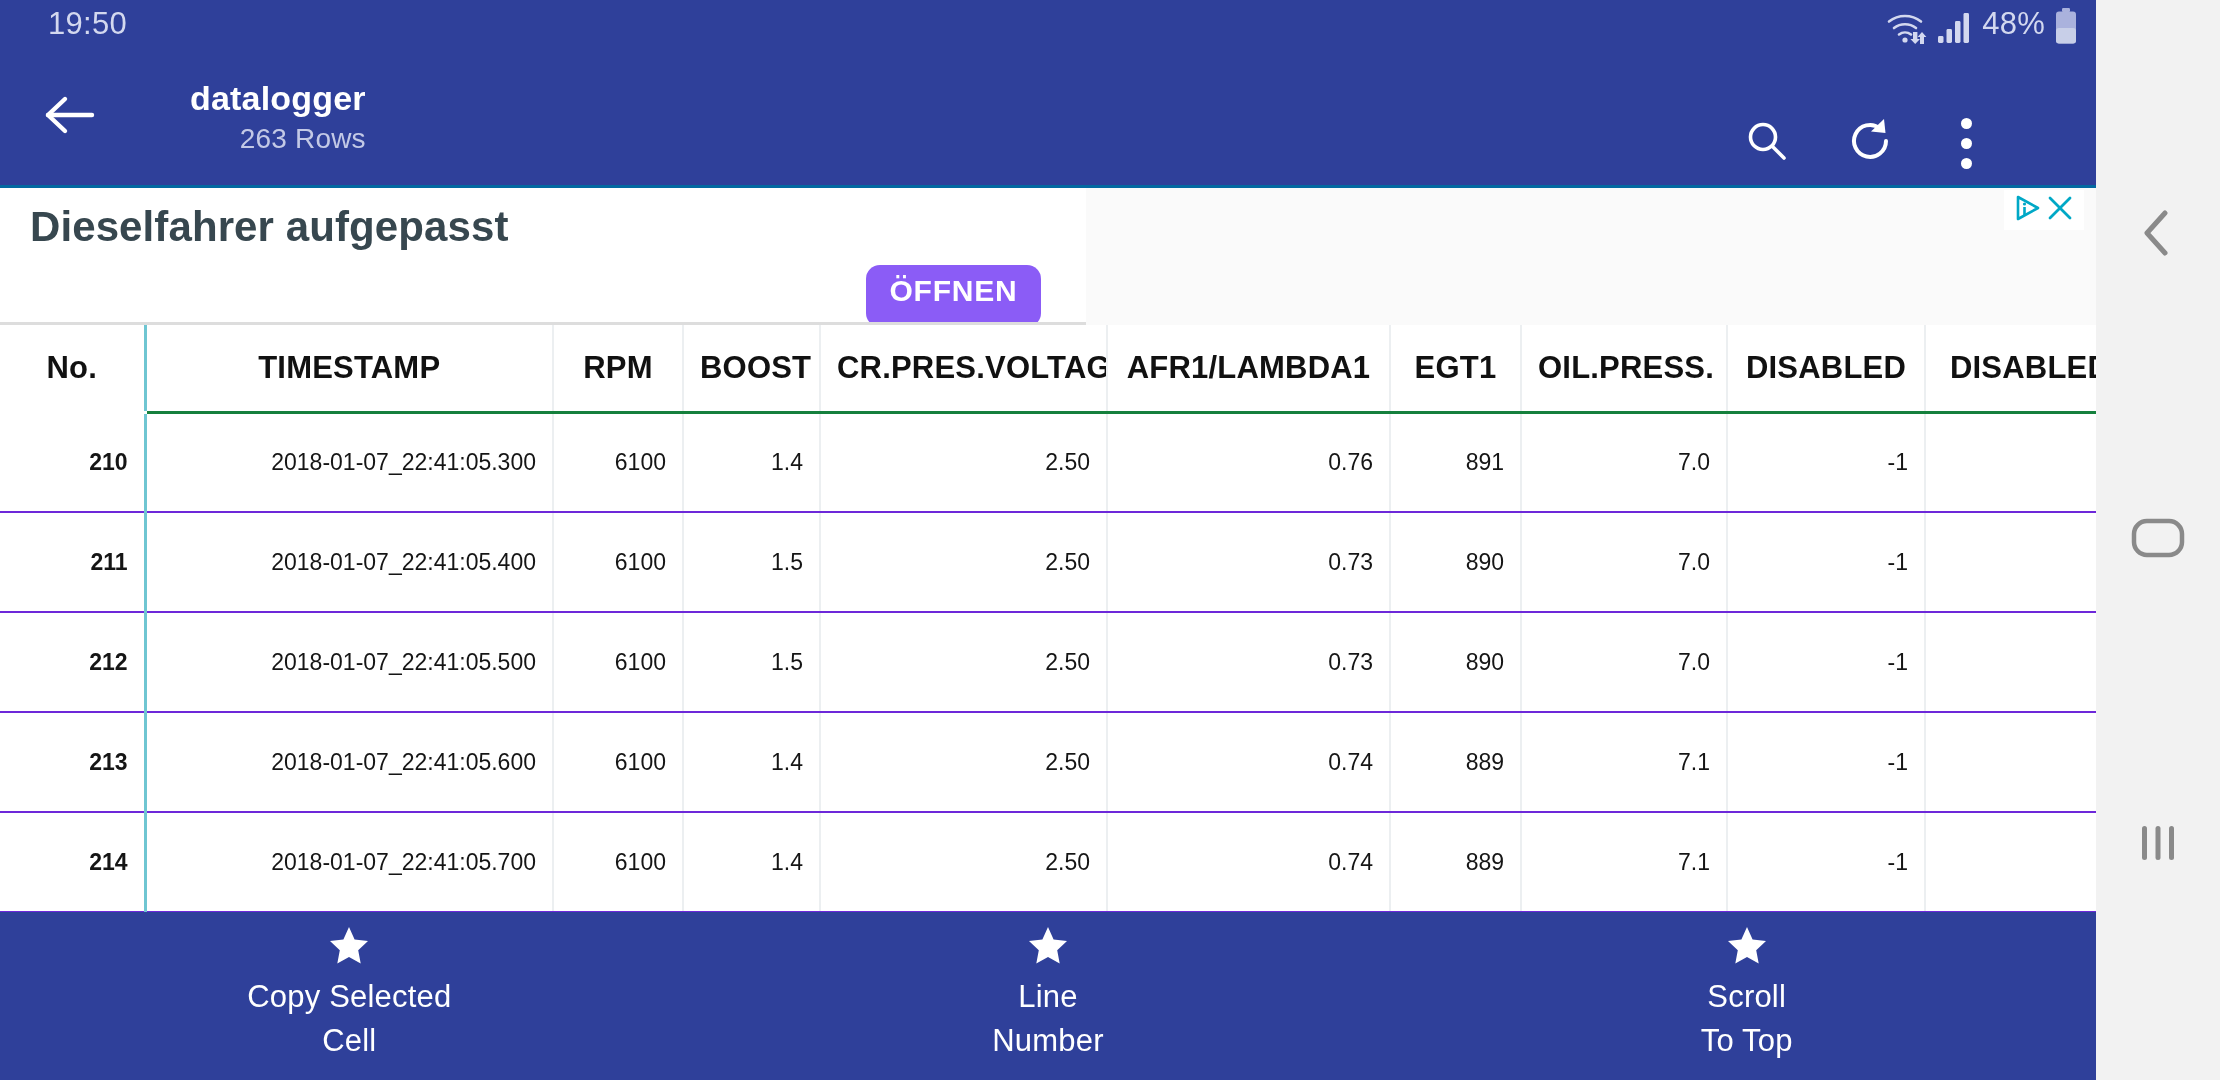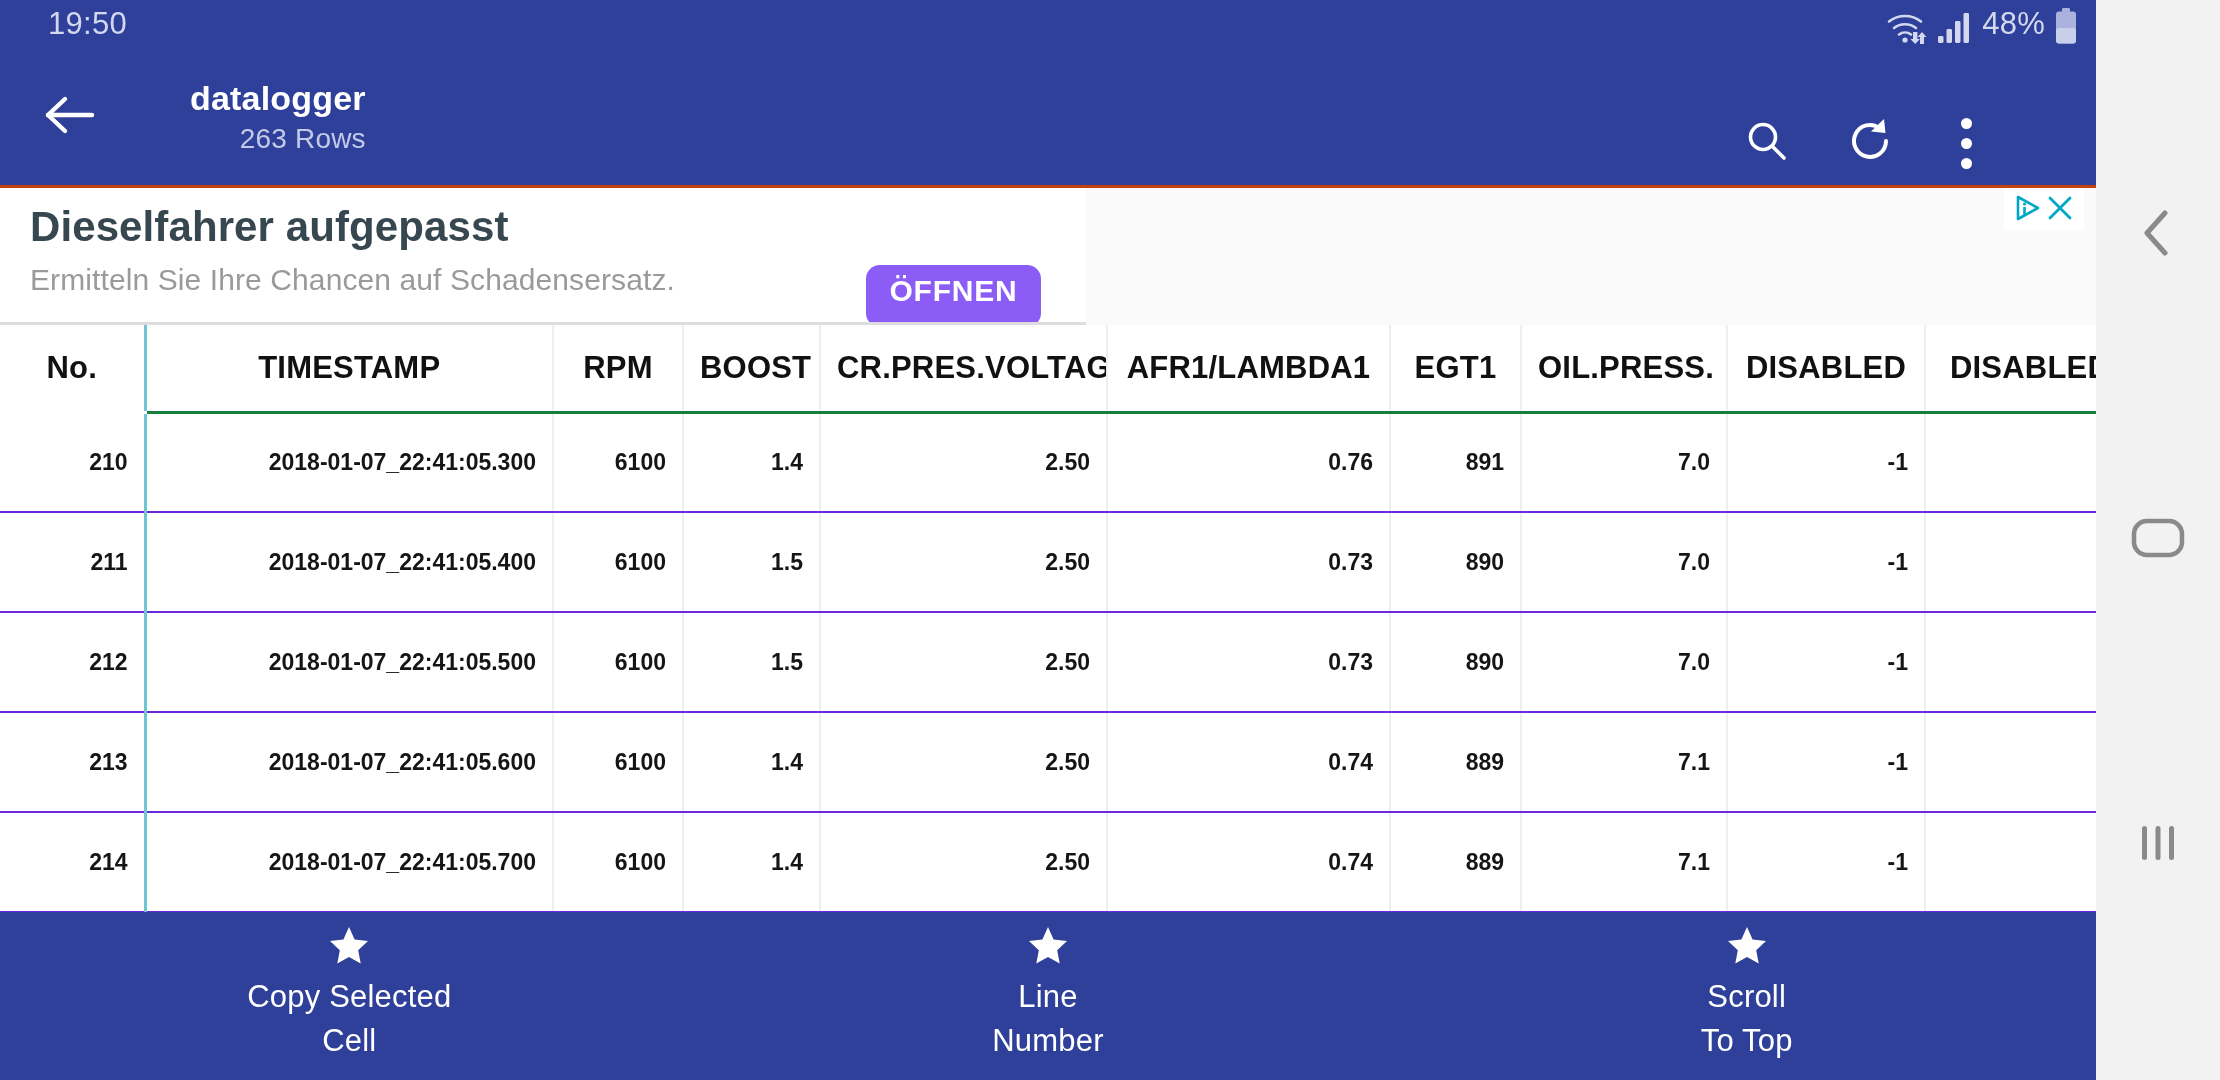--- a/index.html
+++ b/index.html
@@ -110,21 +110,21 @@
   .dot3 { display: flex; flex-direction: column; gap: 9px; align-items: center; }
   .dot3 span { width: 11px; height: 11px; border-radius: 50%; background: #fff; display: block; }
 
   
   #ad-region {
     position: absolute;
     left: 0; top: 185px;
     width: 2096px;
     height: 140px;
     background: #fafafa;
-    border-top: 3px solid #c2410c;
+    border-top: 3px solid #0369a1;
     box-sizing: border-box;
   }
   #ad-card {
     position: absolute;
     left: 0; top: 0;
     width: 1086px;
     height: 137px;
     background: #ffffff;
     border-bottom: 3px solid #dddddd;
     box-sizing: border-box;
@@ -188,21 +188,20 @@
     border-collapse: collapse;
     table-layout: fixed;
     width: 2135px;
   }
   table.grid th, table.grid td {
     box-sizing: border-box;
     border-right: 2px solid #eceff1;
     padding: 0 16px;
     overflow: hidden;
     white-space: nowrap;
-    font-weight: bold;
   }
   table.grid thead th {
     height: 87px;
     font-size: 31px;
     font-weight: bold;
     color: #111111;
     text-align: center;
     vertical-align: middle;
     border-bottom: 3px solid #15803d;
     background: #ffffff;
@@ -376,21 +375,20 @@
           <span></span>
             <span></span>
             <span></span>
         </span>
       </div>
     </div>
 
     <div id="ad-region">
       <div id="ad-card">
         <div id="ad-headline">Dieselfahrer aufgepasst</div>
-        <div id="ad-subline">Ermitteln Sie Ihre Chancen auf Schadensersatz.</div>
         <div id="ad-cta">ÖFFNEN</div>
       </div>
       <div id="ad-badges">
         <span id="adchoices-icon">
           <svg width="26" height="26" viewBox="0 0 26 26">
             <path d="M3 2 L23 13 L3 24 Z" fill="none" stroke="#00a8c6" stroke-width="2.6" stroke-linejoin="round"></path>
             <circle cx="9.5" cy="9" r="1.6" fill="#00a8c6"></circle>
             <rect x="8.2" y="12" width="2.6" height="8" fill="#00a8c6"></rect>
           </svg>
         </span>

